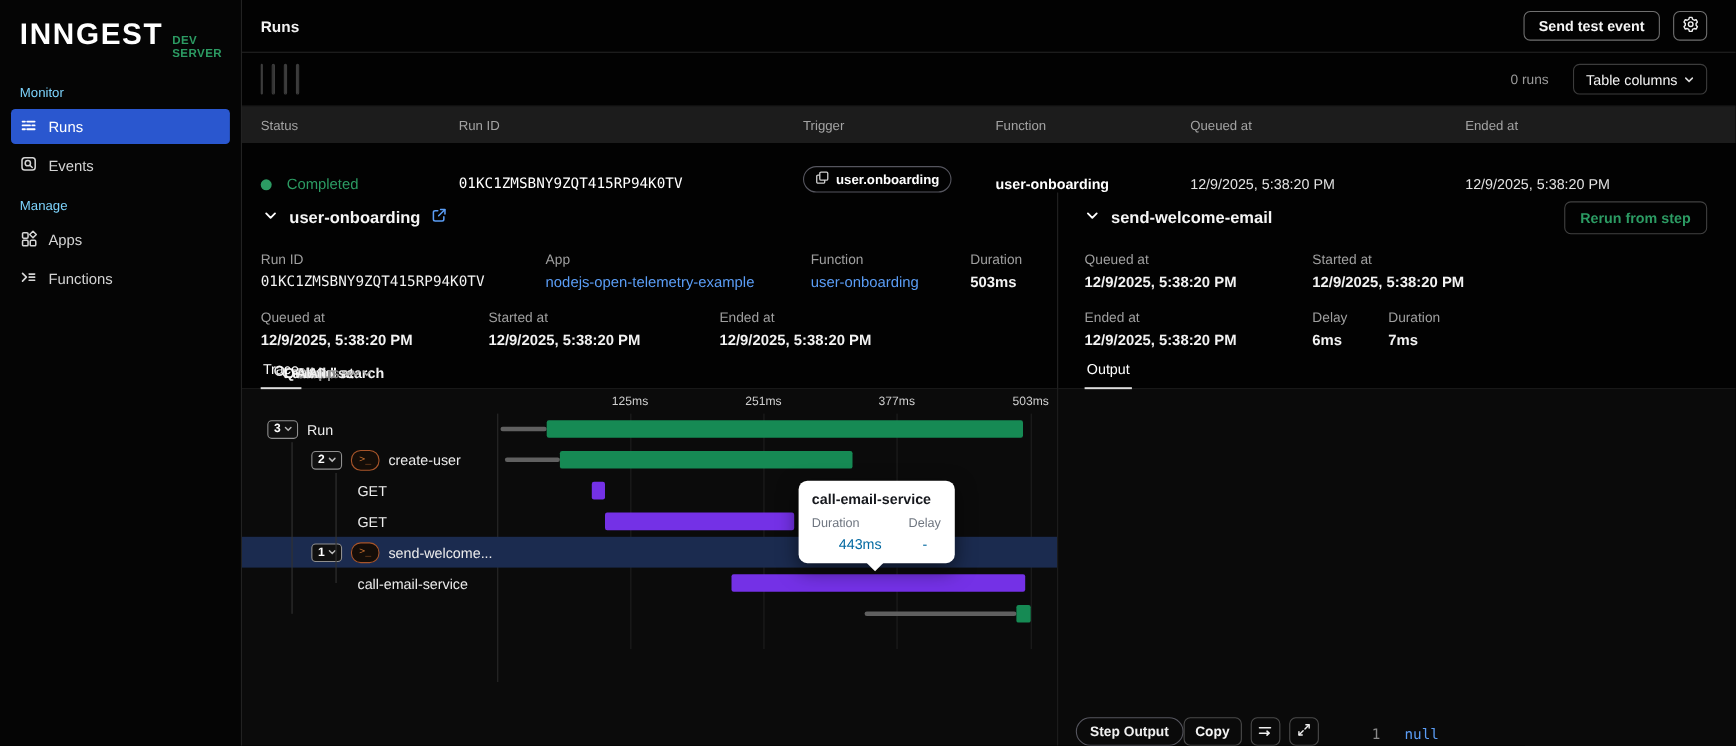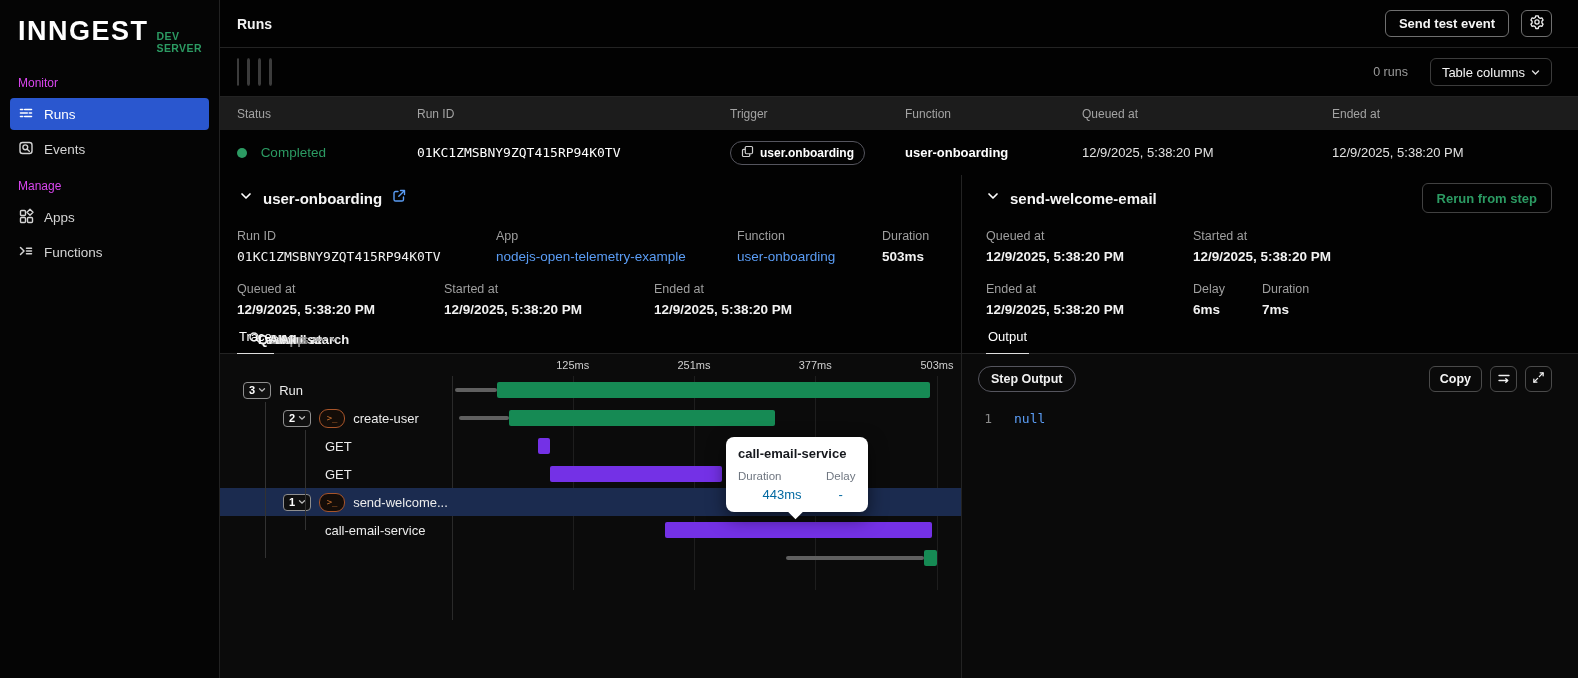--- a/index.html
+++ b/index.html
@@ -6,21 +6,21 @@
   html,body { width:1578px; height:678px; overflow:hidden; }
   body { background:#000; color:#e7e7e7; font-family:"Liberation Sans",sans-serif; }
   .app { position:relative; width:1578px; height:678px; background:#020202; display:flex; }
 
   
   .sidebar { flex:0 0 220px; width:220px; background:#050505; border-right:1px solid #222; padding-top:16px; }
   .logo-row { display:flex; align-items:baseline; gap:8px; padding-left:18px; margin-bottom:22px; }
   .logo { color:#fff; font-size:27px; font-weight:700; letter-spacing:1.5px; }
   .logo-badge { color:#2c9b63; font-size:10.5px; font-weight:700; letter-spacing:.4px; }
   .env-select { display:flex; align-items:center; justify-content:space-between; margin:0 14px 16px 14px; width:192px; height:33px; background:#1e1e1e; border:none; border-radius:8px; color:#757575; font-size:13.5px; padding:0 12px; font-family:inherit; cursor:pointer; }
-  .nav-label { color:#d946ef; font-size:12px; margin:14px 0 8px 18px; }
+  .nav-label { color:#7dd3fc; font-size:12px; margin:14px 0 8px 18px; }
   .nav-item { display:flex; align-items:center; gap:10px; height:32px; margin:3px 10px; border-radius:4px; padding:0 8px; font-size:13.5px; color:#d4d4d4; cursor:pointer; }
   .nav-item.active { background:#2a57cf; color:#fff; }
   .nav-item svg { flex:0 0 16px; }
 
   
   .main { flex:1; display:flex; flex-direction:column; min-width:0; }
   .topbar { height:48px; flex:0 0 48px; border-bottom:1px solid #232323; display:flex; align-items:center; padding:0 26px 0 17px; }
   .page-title { font-size:14px; font-weight:600; color:#f2f2f2; }
   .topbar-actions { margin-left:auto; display:flex; gap:12px; align-items:center; }
   .btn { display:inline-flex; align-items:center; justify-content:center; gap:6px; border:1px solid #6f6f6f; background:transparent; color:#f5f5f5; border-radius:6px; font-size:13px; font-family:inherit; cursor:pointer; }
@@ -30,21 +30,21 @@
   .filterbar { height:49px; flex:0 0 49px; border-bottom:1px solid #232323; display:flex; align-items:center; padding:0 26px 0 17px; gap:8px; }
   .pill { display:inline-flex; align-items:center; height:28px; border:1px solid #3c3c3c; border-radius:6px; color:#f0f0f0; font-size:13px; background:transparent; font-family:inherit; }
   .pill .seg { display:flex; align-items:center; gap:7px; padding:0 10px; height:100%; font-weight:600; cursor:pointer; }
   .pill .divider { width:1px; height:100%; background:#3c3c3c; }
   .muted { color:#8b8b8b; font-weight:400; }
   .runs-count { margin-left:auto; color:#9b9b9b; font-size:12.5px; margin-right:14px; }
   .btn-cols { height:28px; padding:0 11px; border-color:#3c3c3c; font-weight:400; }
 
   
   .grid-header { height:33px; flex:0 0 33px; background:#1c1c1c; display:flex; align-items:center; padding-left:17px; color:#a3a3a3; font-size:12px; }
-  .grid-row { height:45px; flex:0 0 45px; display:flex; align-items:center; padding-left:17px; font-size:13px; }
+  .grid-row { height:45px; flex:0 0 45px; display:flex; align-items:flex-end; padding-left:17px; font-size:13px; }
   .c1{width:180px;} .c2{width:313px;} .c3{width:175px;} .c4{width:177px;} .c5{width:250px;} .c6{flex:1;}
   .dot { width:10px; height:10px; border-radius:50%; background:#2c9b63; display:inline-block; margin-right:10px; vertical-align:-1px; }
   .status-text { color:#2c9b63; font-size:13.5px; }
   .mono { font-family:"DejaVu Sans Mono",monospace; }
   .runid { font-size:13px; color:#fff; }
   .trigger-pill { display:inline-flex; align-items:center; gap:6px; border:1px solid #55555e; border-radius:999px; height:24px; padding:0 10px; font-size:12px; font-weight:600; color:#fff; cursor:pointer; }
   .fn-name { font-weight:600; color:#fff; }
   .date { color:#e2e2e2; }
 
   
@@ -92,21 +92,21 @@
 
   .tooltip { position:absolute; left:506px; top:83px; width:142px; background:#fff; border-radius:8px; padding:9px 12px 10px; z-index:6; box-shadow:0 6px 18px rgba(0,0,0,.55); }
   .tooltip-title { font-size:13px; font-weight:700; color:#16181d; margin-bottom:9px; }
   .tooltip-grid { display:flex; }
   .tt-col1 { width:88px; }
   .tt-label { font-size:11.5px; color:#6f7680; margin-bottom:5px; }
   .tt-value { font-size:13px; color:#0369a1;text-align:center; }
   .tooltip-arrow { position:absolute; bottom:-5px; left:64px; width:11px; height:11px; background:#fff; transform:rotate(45deg); }
 
   
-  .output { flex:1; background:#0a0a0a; display:flex; flex-direction:column; }
+  .output { flex:1; background:#0a0a0a; display:flex; flex-direction:row;align-items:flex-end; }
   .output-toolbar { display:flex; align-items:center; padding:12px 26px 0 16px; }
   .badge-pill { display:inline-flex; align-items:center; height:26px; border:1px solid #55555e; border-radius:999px; padding:0 12px; font-size:12.5px; font-weight:600; color:#f0f0f0; }
   .out-actions { margin-left:auto; display:flex; gap:8px; }
   .btn-copy { height:26px; padding:0 10px; font-size:12.5px; font-weight:600; border-color:#4a4a4a; }
   .btn-sq { width:27px; height:26px; border-color:#4a4a4a; }
   .code-area { display:flex; padding:18px 0 0 16px; font-family:"DejaVu Sans Mono",monospace; font-size:13px; line-height:18px; }
   .ln { width:14px; text-align:right; color:#8a8a8a; }
   .code-val { margin-left:22px; color:#5b9df5; }
 </style>
 </head>

